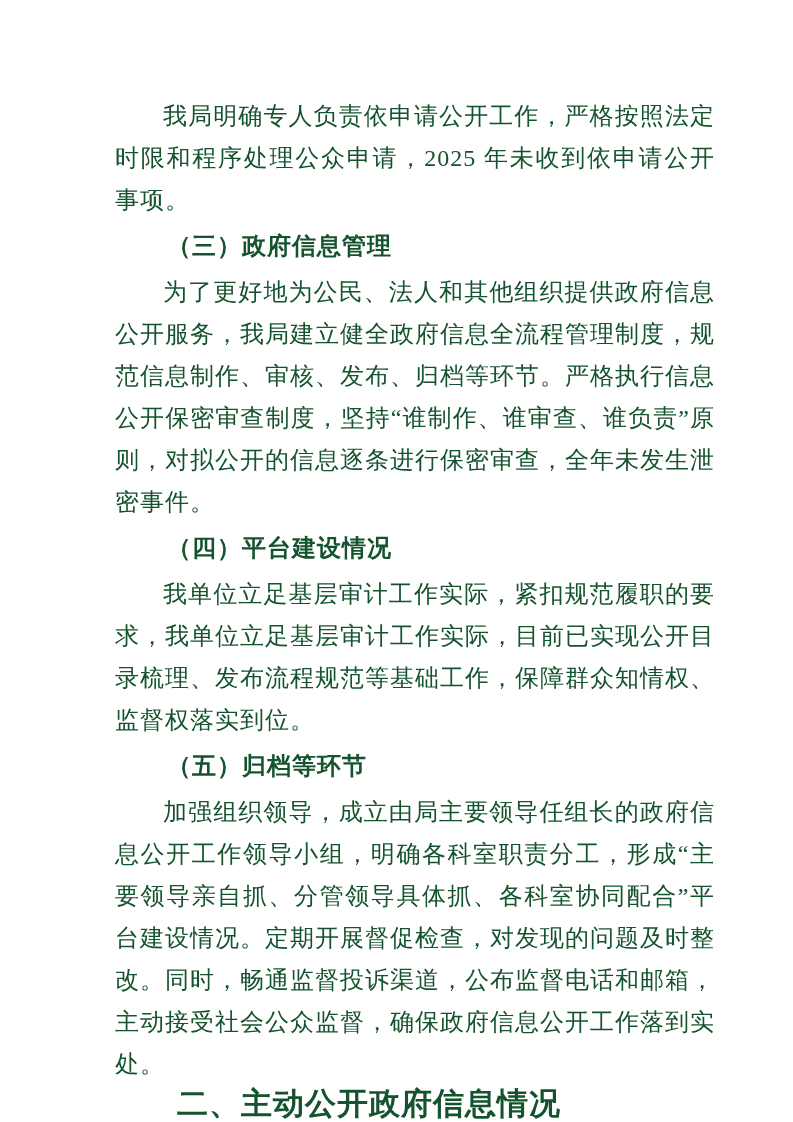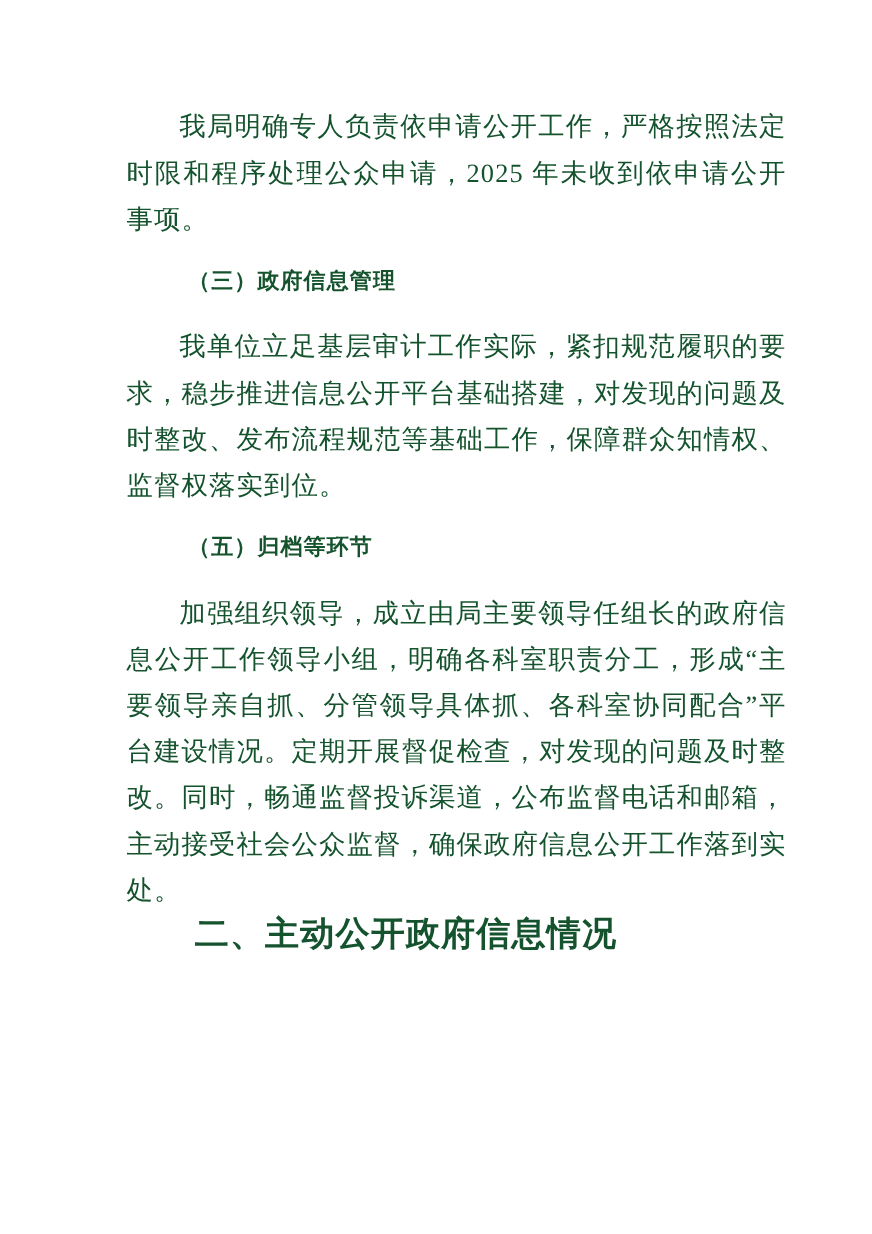--- a/index.html
+++ b/index.html
@@ -25,43 +25,45 @@
     font-size: 24px;
     line-height: 42px;
     letter-spacing: 1px;
     text-align: justify;
     text-justify: inter-ideograph;
     text-indent: 2em;
     margin: 0;
     font-weight: 400;
   }
   .heading-kai {
-    font-family: Liberation Mono, monospace;
-    font-size: 20px;
+    font-family: Liberation Serif, serif;
+    font-size: 24px;
     line-height: 42px;
     letter-spacing: 1px;
     text-indent: 2em;
-    margin: 16px;
+    margin: 4px;
     font-weight: 700;
   }
   .heading-hei {
     font-family: Liberation Mono, monospace;
     font-size: 31px;
     line-height: 42px;
     letter-spacing: 1px;
     text-indent: 2em;
     margin: 0;
     font-weight: 700;
   }
 </style>
 </head>
 <body>
 
 <div class="page">
   <div class="doc">
     <p class="para">我局明确专人负责依申请公开工作，严格按照法定时限和程序处理公众申请，2025 年未收到依申请公开事项。</p>
     <p class="heading-kai">（三）政府信息管理</p>
-    <p class="para">我单位立足基层审计工作实际，紧扣规范履职的要求，稳步推进信息公开平台基础搭建，对发现的问题及时整改、发布流程规范等基础工作，保障群众知情权、监督权落实到位。</p>
+    <p class="para">为了更好地为公民、法人和其他组织提供政府信息公开服务，我局建立健全政府信息全流程管理制度，规范信息制作、审核、发布、归档等环节。严格执行信息公开保密审查制度，坚持“谁制作、谁审查、谁负责”原则，对拟公开的信息逐条进行保密审查，全年未发生泄密事件。</p>
+    <p class="heading-kai">（四）平台建设情况</p>
+    <p class="para">我单位立足基层审计工作实际，紧扣规范履职的要求，我单位立足基层审计工作实际，目前已实现公开目录梳理、发布流程规范等基础工作，保障群众知情权、监督权落实到位。</p>
     <p class="heading-kai">（五）归档等环节</p>
     <p class="para">加强组织领导，成立由局主要领导任组长的政府信息公开工作领导小组，明确各科室职责分工，形成“主要领导亲自抓、分管领导具体抓、各科室协同配合”平台建设情况。定期开展督促检查，对发现的问题及时整改。同时，畅通监督投诉渠道，公布监督电话和邮箱，主动接受社会公众监督，确保政府信息公开工作落到实处。</p>
     <p class="heading-hei">二、主动公开政府信息情况</p>
   </div>
 </div>
 
 </body></html>

